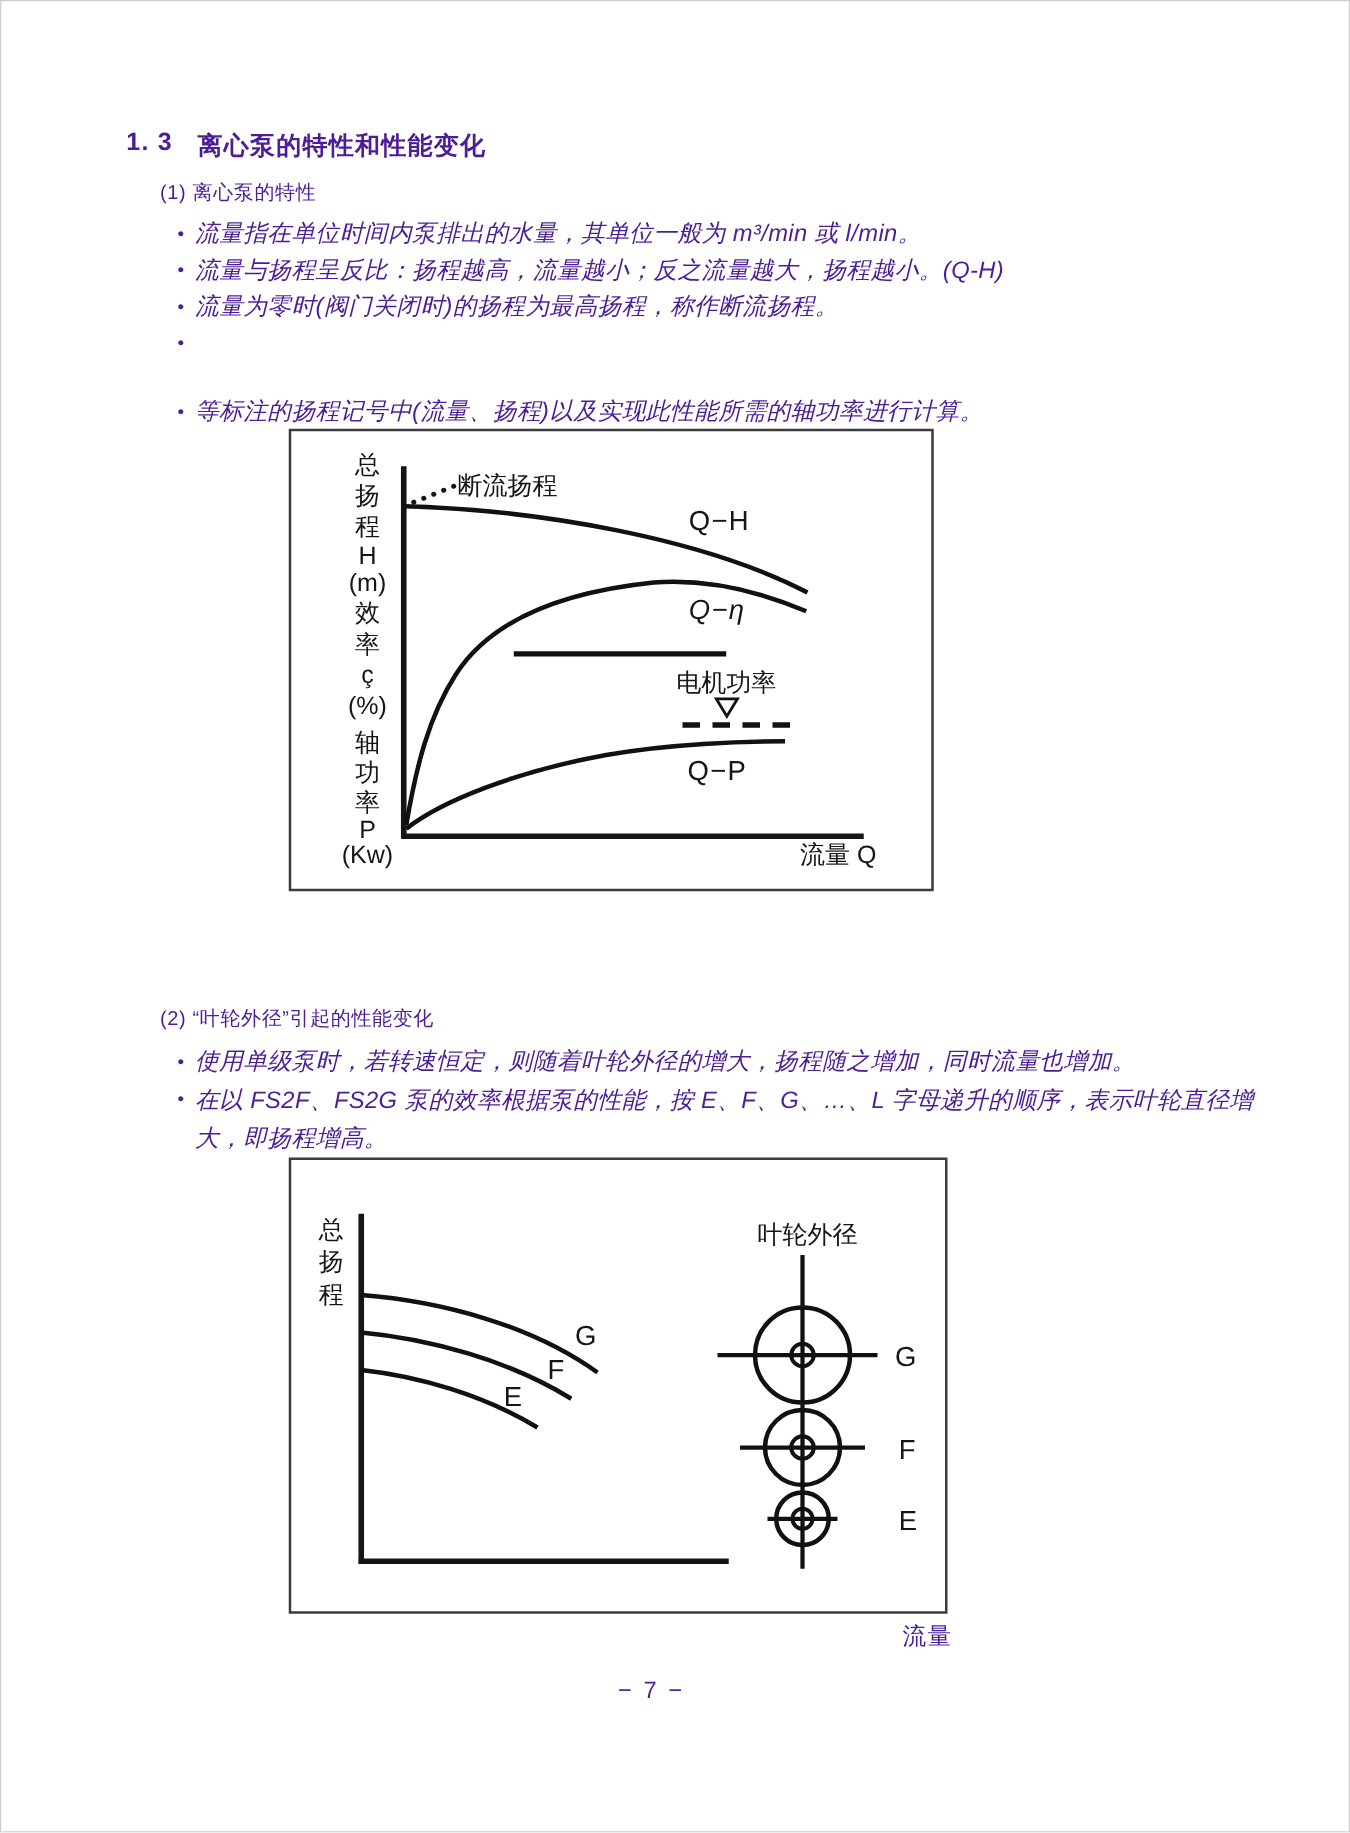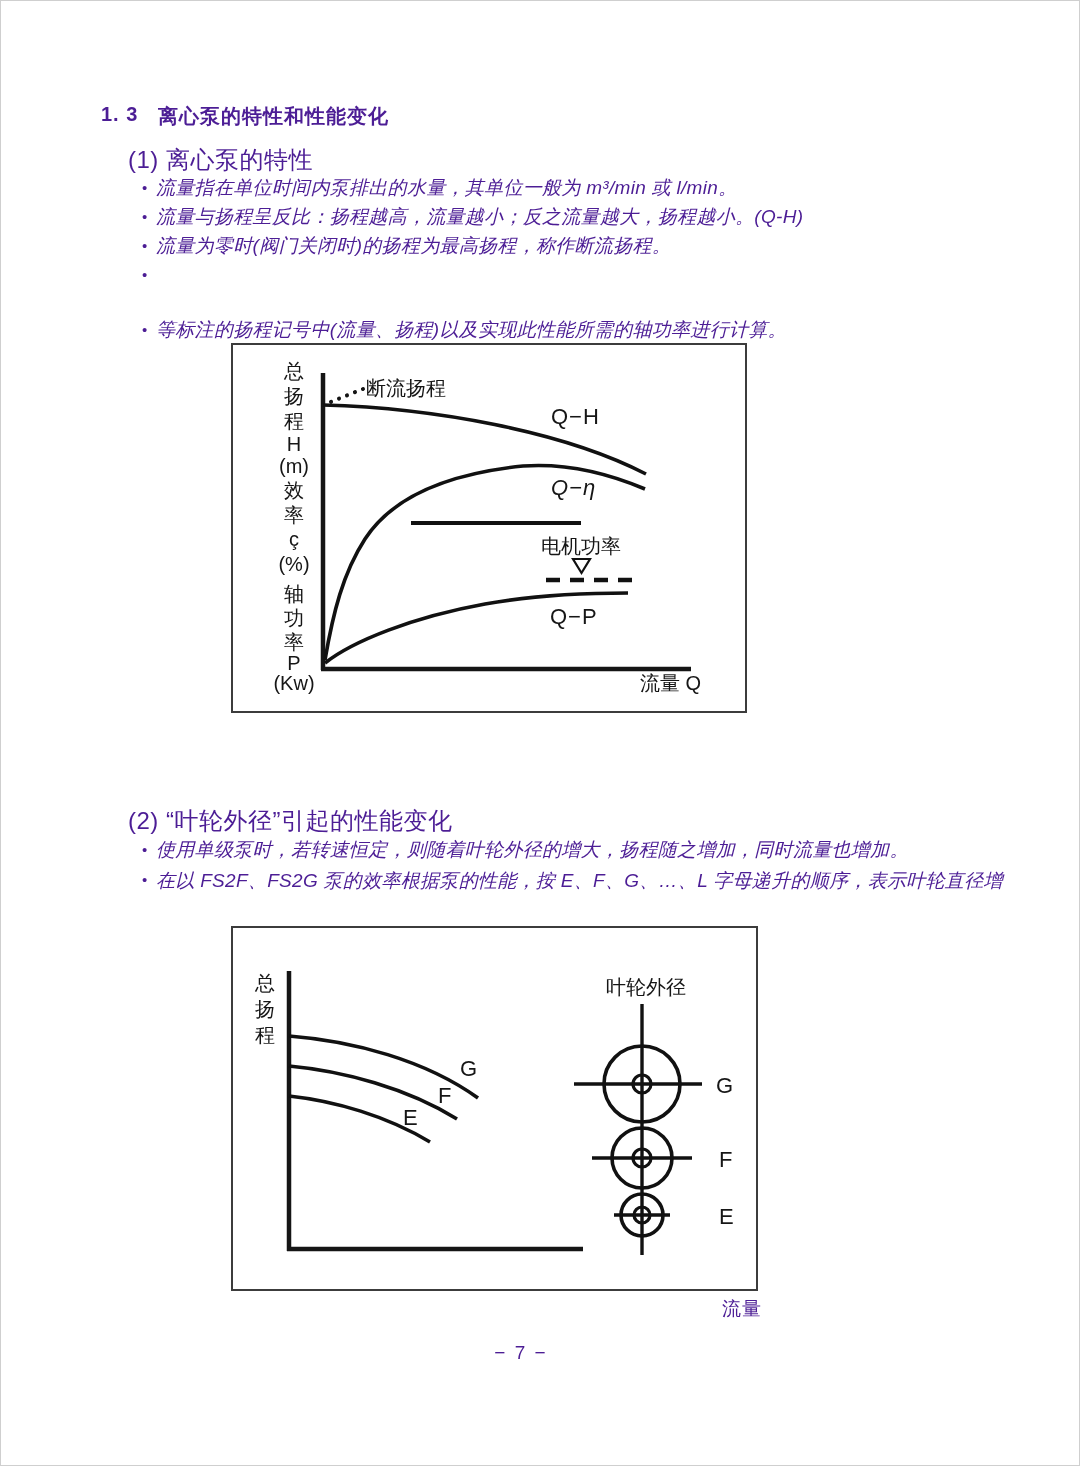--- a/index.html
+++ b/index.html
@@ -10,21 +10,21 @@
     background:#ffffff;
     border:1px solid #cfcfcf;
     box-sizing:border-box;
     font-family:"Liberation Sans","DejaVu Sans",sans-serif;
     color:#4c1d95;
     overflow:hidden;
   }
   .abs{position:absolute;}
   .sec-head{display:flex;font-weight:bold;font-size:20px;letter-spacing:1px;}
   .sec-num{width:57px;}
-  .sub-head{font-size:24px;letter-spacing:0.5px;}
+  .sub-head{font-size:16px;letter-spacing:0.5px;}
   .bullet{display:flex;align-items:flex-start;font-size:19px;line-height:29px;letter-spacing:0.3px;}
   .bullet .dot{width:14px;flex:0 0 14px;font-size:15px;line-height:29px;}
   .bullet .lines{flex:1;font-style:italic;}
   .figbox{
     border:2px solid #3c3c3c;
     background:#fff;
     box-sizing:border-box;
   }
   .figbox svg{display:block;}
   svg text{font-family:"Liberation Sans","DejaVu Sans",sans-serif;fill:#161616;}
@@ -113,20 +113,21 @@
   <div class="abs sub-head" style="left:127px;top:804px;">(2) “叶轮外径”引起的性能变化</div>
 
   <div class="abs bullet" style="left:141px;top:834px;width:900px;">
     <span class="dot">•</span>
     <div class="lines">使用单级泵时，若转速恒定，则随着叶轮外径的增大，扬程随之增加，同时流量也增加。</div>
   </div>
   <div class="abs bullet" style="left:141px;top:864px;width:910px;line-height:31px;">
     <span class="dot">•</span>
     <div class="lines">
       <div>在以 FS2F、FS2G 泵的效率根据泵的性能，按 E、F、G、…、L 字母递升的顺序，表示叶轮直径增</div>
+      <div>大，即扬程增高。</div>
     </div>
   </div>
 
   <div class="abs figbox" style="left:230px;top:925px;width:527px;height:365px;">
     <svg width="523" height="361" viewBox="0 0 523 361">
 
       <line x1="56" y1="43" x2="56" y2="323" stroke="#151515" stroke-width="4.5"></line>
       <line x1="54" y1="321" x2="350" y2="321" stroke="#151515" stroke-width="4.5"></line>
 
       <text x="32" y="62" text-anchor="middle" class="cjk20">总</text>

